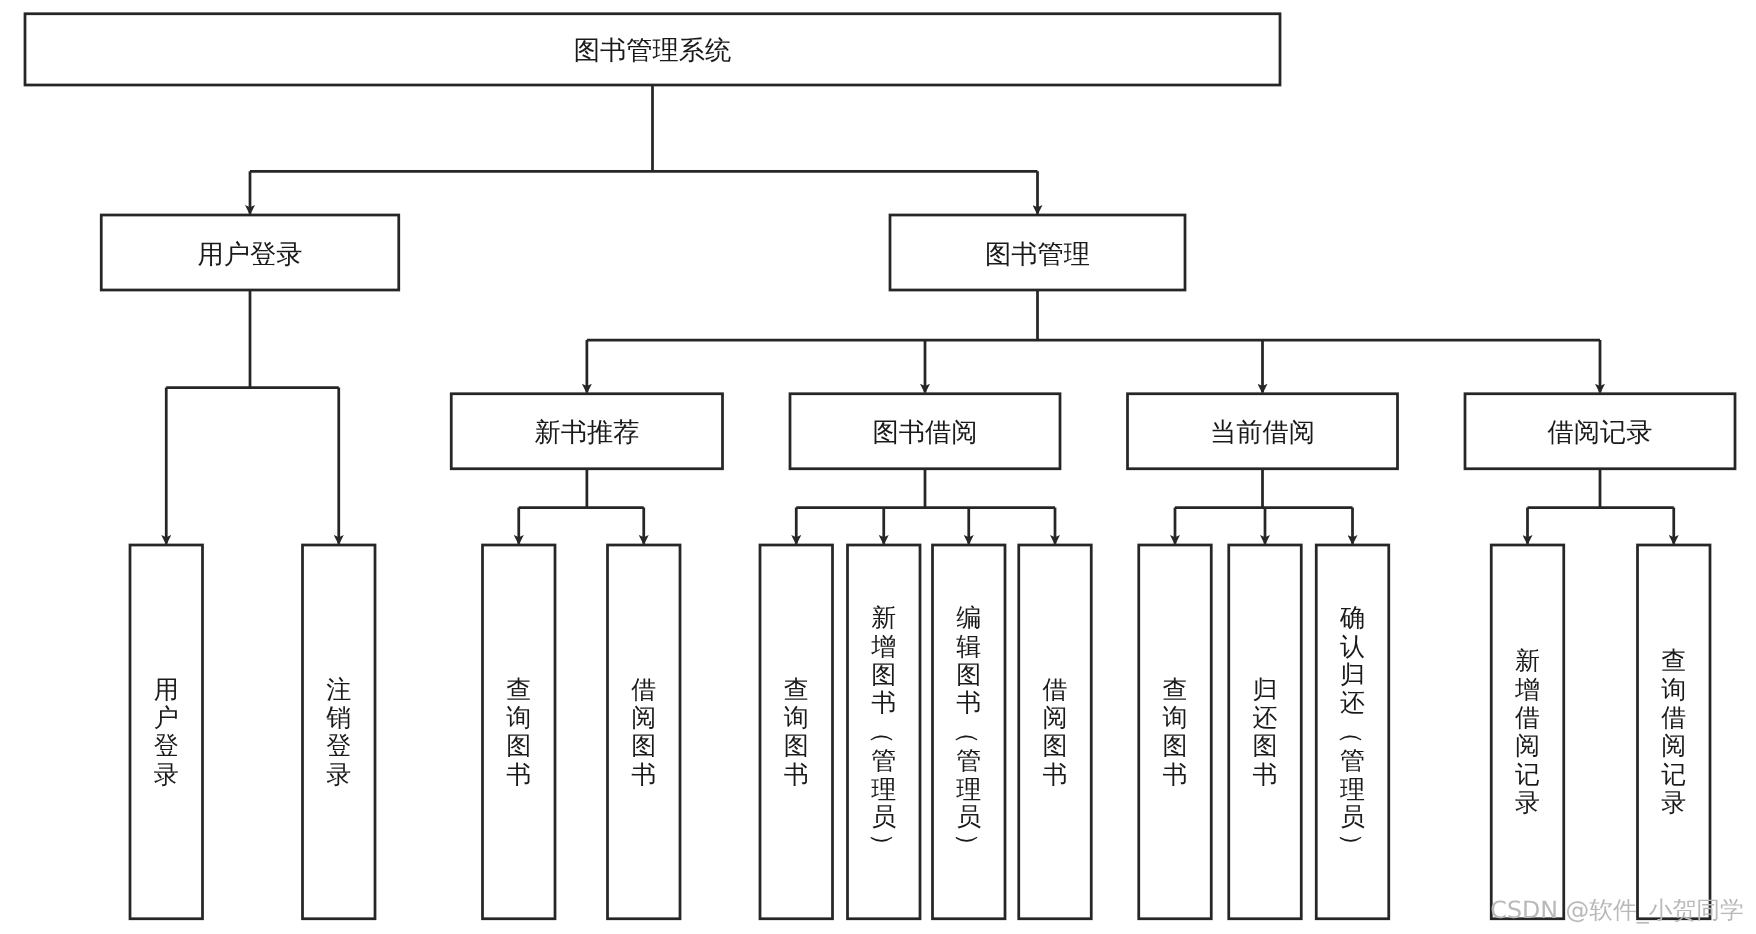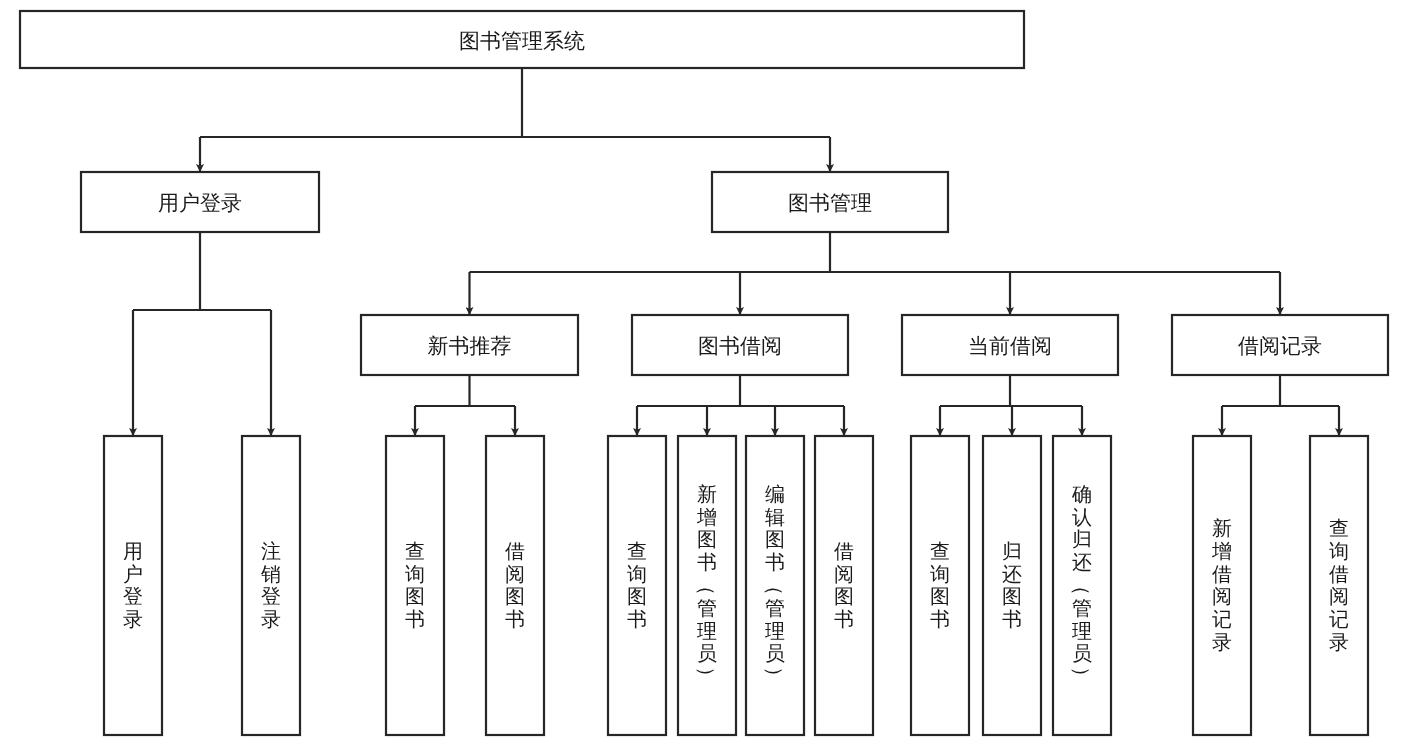--- a/index.html
+++ b/index.html
@@ -291,13 +291,14 @@
       <div class="vtext-col" style="left: 1310px; width: 58px; top: 517.1px;">
         <span style="height: 22.8px; line-height: 22.8px;">查</span>
         <span style="height: 22.8px; line-height: 22.8px;">询</span>
         <span style="height: 22.8px; line-height: 22.8px;">借</span>
         <span style="height: 22.8px; line-height: 22.8px;">阅</span>
         <span style="height: 22.8px; line-height: 22.8px;">记</span>
         <span style="height: 22.8px; line-height: 22.8px;">录</span>
       </div>
     </div>
 
+  <div class="watermark">CSDN @软件_小贺同学</div>
 </div>
 
 </body></html>

